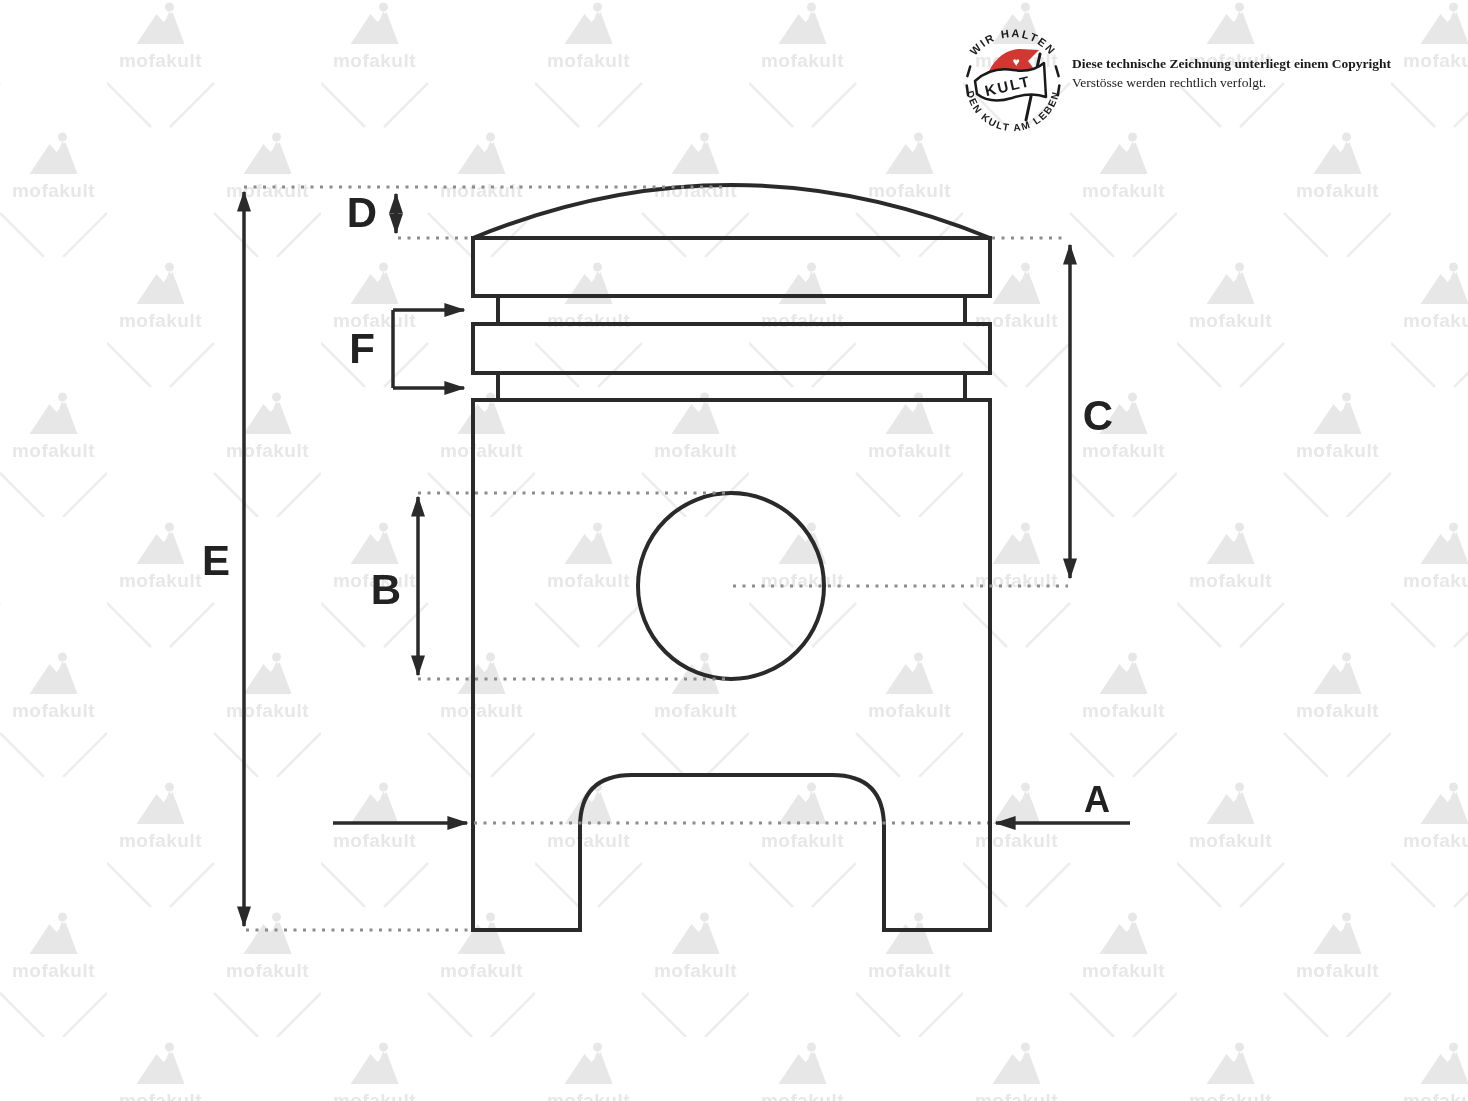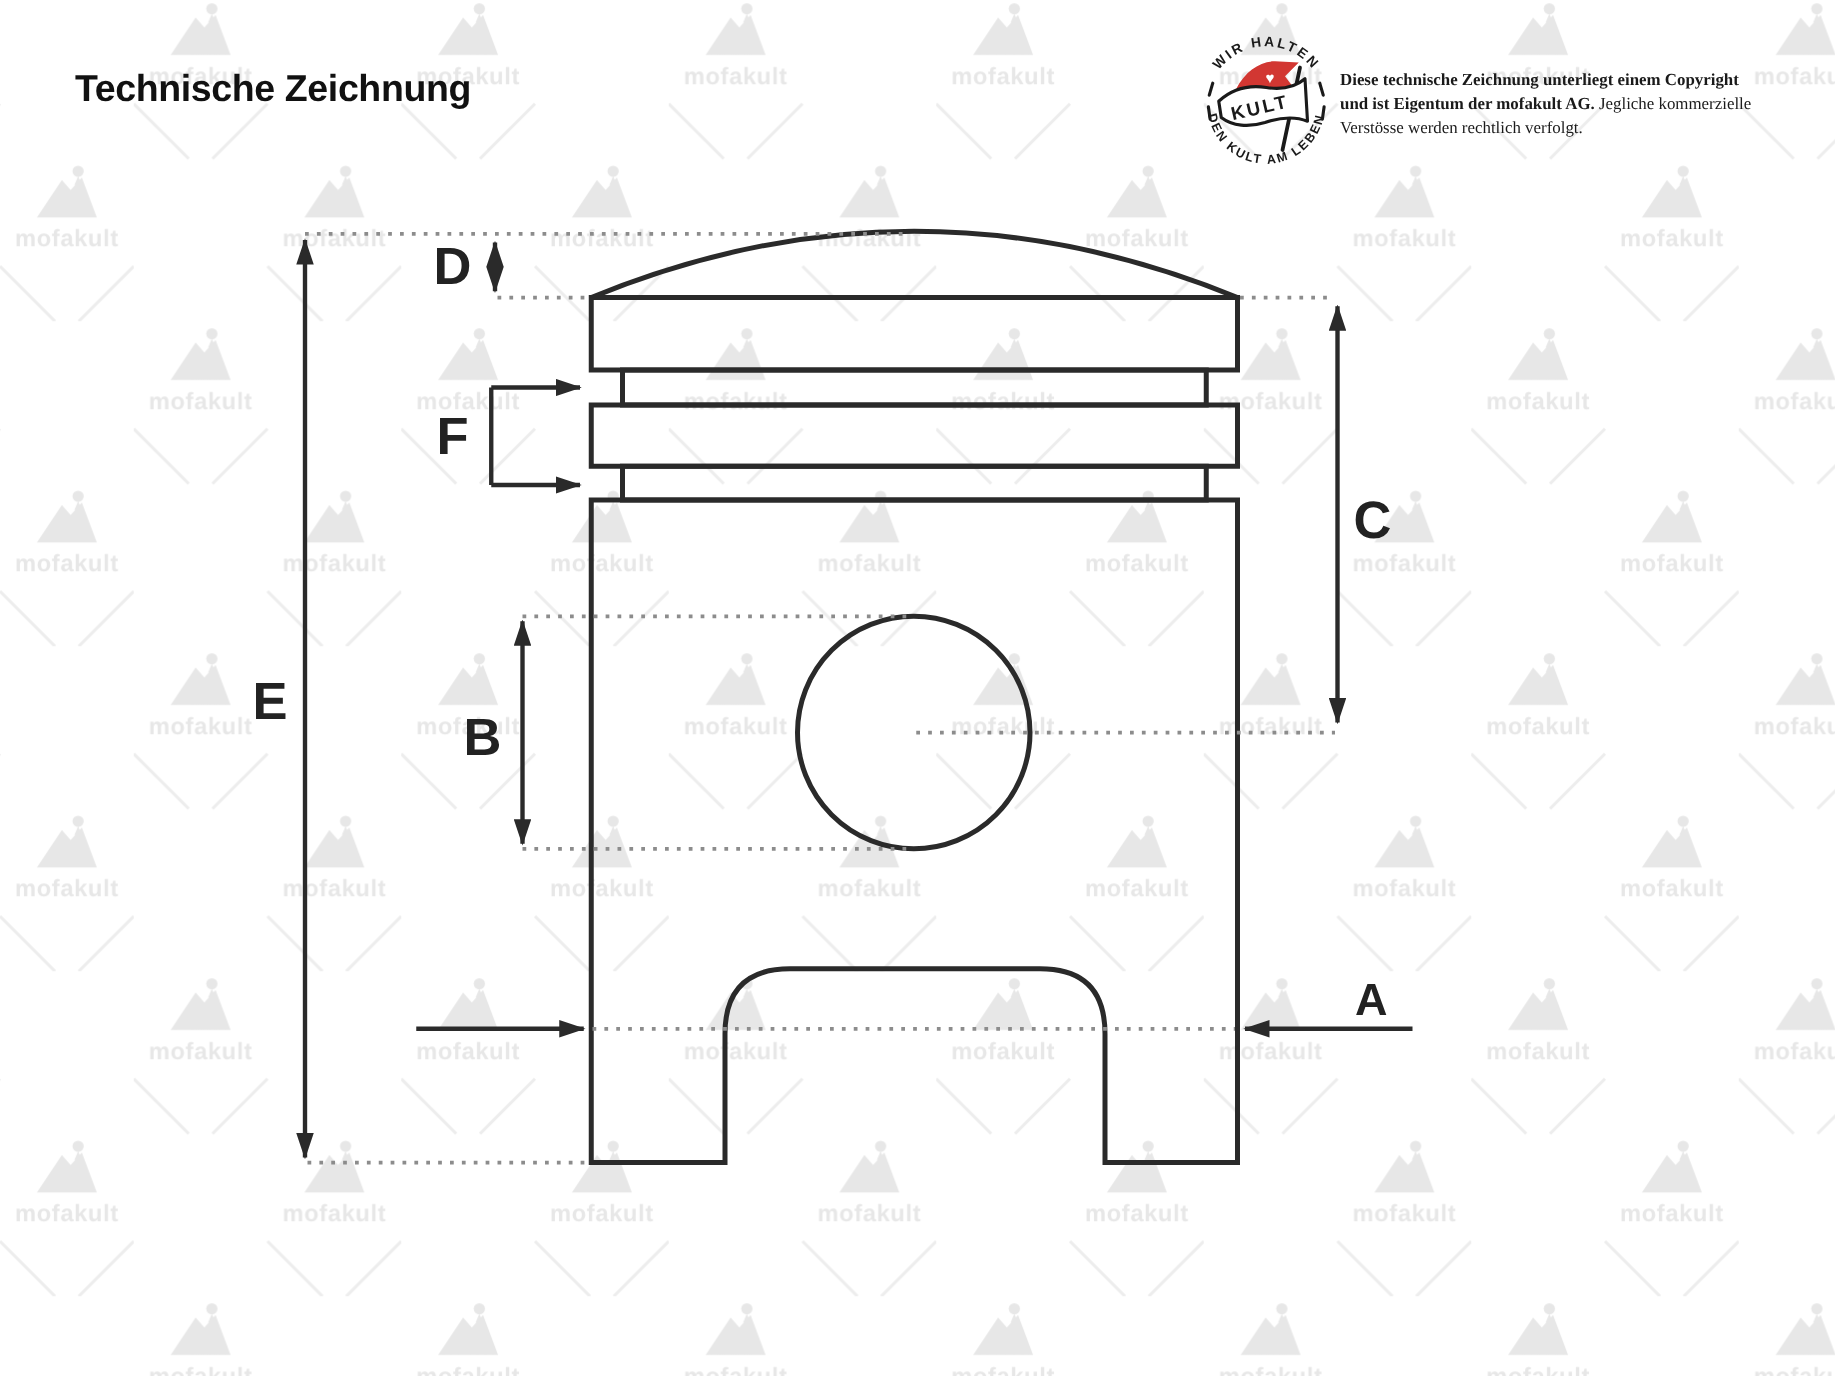--- a/index.html
+++ b/index.html
@@ -66,21 +66,20 @@
         </g>
         <line class="wmdiag" x1="0" y1="86" x2="44" y2="130"></line>
         <line class="wmdiag" x1="63" y1="130" x2="107" y2="86"></line>
         <line class="wmdiag" x1="107" y1="216" x2="151" y2="260"></line>
         <line class="wmdiag" x1="170" y1="260" x2="214" y2="216"></line>
       </pattern>
     </defs>
     <rect width="1468" height="1101" fill="url(#wmp)"></rect>
   </svg>
 
-  <div class="page-title">Technische Zeichnung</div>
 
   <svg style="left:948px;top:19px;" width="130" height="130" viewBox="-65 -65 130 130">
     <defs>
       <path id="arcTop" d="M -47,0 A 47,47 0 0 1 47,0"></path>
       <path id="arcBottom" d="M -47,0 A 47,47 0 0 0 47,0"></path>
     </defs>
     <text class="arctext">
       <textPath href="#arcTop" startOffset="50%" text-anchor="middle">WIR HALTEN</textPath>
     </text>
     <text class="arctext2">
@@ -92,21 +91,20 @@
     <line class="logodash" x1="46.3" y1="1.4" x2="44.9" y2="11.3"></line>
     <line class="pole" x1="27" y1="-30" x2="13" y2="36"></line>
     <path class="pennant" d="M -24,-13 C -17,-27 -5,-35 7,-35 L 26,-34 L 15,-23 L 24,-11 C 10,-17 -3,-11 -12,-7 C -17,-8 -21,-10 -24,-13 Z"></path>
     <text class="heart" x="3" y="-18">♥</text>
     <path class="banner" d="M -38,-3 C -27,-13 -13,-16 0,-14 C 13,-12 24,-15 31,-21 L 33,13 C 23,9 11,10 -1,14 C -14,18 -27,17 -36,10 Z"></path>
     <text class="kult-text" transform="translate(-4,7) rotate(-13)">KULT</text>
   </svg>
 
   <div class="copyright">
     <div class="cline b">Diese technische Zeichnung unterliegt einem Copyright</div>
-    <div class="cline"><span class="b">und ist Eigentum der mofakult AG.</span><span> Jegliche kommerzielle</span></div>
     <div class="cline">Verstösse werden rechtlich verfolgt.</div>
   </div>
 
   <svg style="left:0;top:0;" width="1468" height="1101" viewBox="0 0 1468 1101">
     <defs>
       <marker id="arr" viewBox="0 0 6 4" markerWidth="6" markerHeight="4" refX="5.6" refY="2" orient="auto-start-reverse" markerUnits="strokeWidth">
         <polygon class="arrfill" points="0,0 6,2 0,4"></polygon>
       </marker>
     </defs>
 

